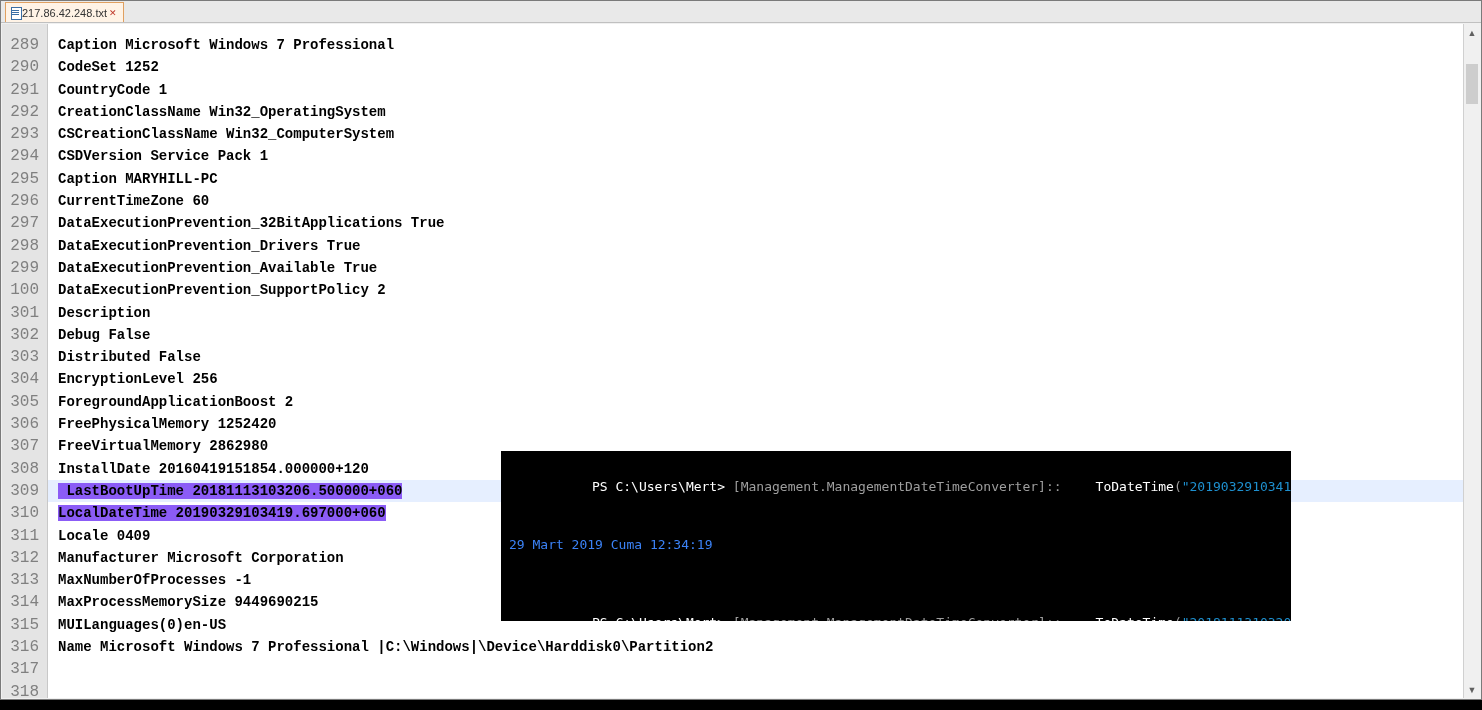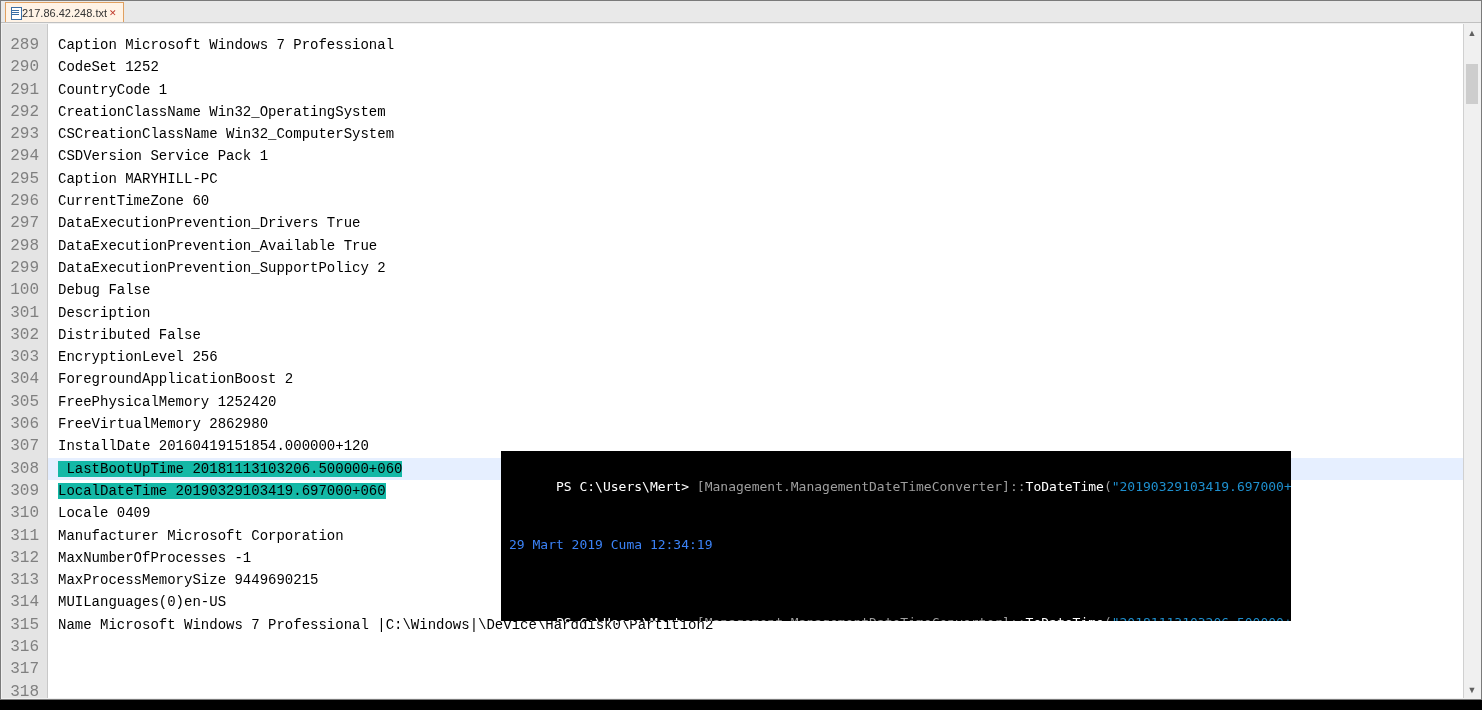--- a/index.html
+++ b/index.html
@@ -80,26 +80,27 @@
   padding-top: 10px;
 }
 .code-line {
   height: 22.3px;
   line-height: 22.3px;
   font-family: Consolas, "Courier New", monospace;
   font-size: 14px;
   color: #000;
   padding-left: 10px;
   white-space: pre;
+  font-weight: bold;
 }
 .line-selected {
   background: #e6efff;
 }
 .sel-span {
-  background: #14b8a6;
+  background: #8b5cf6;
 }
 
 
 .scrollbar-v {
   position: absolute; right: 1px; top: 23px; width: 17px; bottom: 1px;
   background: #f0f0f0;
   border-left: 1px solid #d0d0d0;
 }
 .scroll-arrow-t, .scroll-arrow-b {
   height: 17px; display:flex; align-items:center; justify-content:center;
@@ -117,23 +118,23 @@
   width: 790px; height: 170px;
   background: #000000;
   font-family: Consolas, "Lucida Console", monospace;
   font-size: 13px;
   color: #cccccc;
   padding: 6px 8px;
   line-height: 1.5;
   overflow: hidden;
 }
 .ps-line { white-space: pre; }
-.ps-prompt { color: #ffffff; }
+.ps-prompt { color: #ffffff; margin-left: 36px; }
 .ps-gray { color: #9e9e9e; }
-.ps-white { color: #ffffff; }
+.ps-white { color: #ffffff; margin-left: 34px; }
 .ps-str { color: #1e90cf; }
 .ps-out { color: #3b82f6; font-weight:500; }
 
 </style>
 </head>
 <body>
 
 <div class="outer">
 
   <div class="tabbar">
@@ -179,25 +180,26 @@
       </div>
     <div class="content" id="content">
         <div class="code-line">Caption Microsoft Windows 7 Professional</div>
         <div class="code-line">CodeSet 1252</div>
         <div class="code-line">CountryCode 1</div>
         <div class="code-line">CreationClassName Win32_OperatingSystem</div>
         <div class="code-line">CSCreationClassName Win32_ComputerSystem</div>
         <div class="code-line">CSDVersion Service Pack 1</div>
         <div class="code-line">Caption MARYHILL-PC</div>
         <div class="code-line">CurrentTimeZone 60</div>
+        <div class="code-line">DataExecutionPrevention_32BitApplications True</div>
         <div class="code-line">DataExecutionPrevention_Drivers True</div>
         <div class="code-line">DataExecutionPrevention_Available True</div>
         <div class="code-line">DataExecutionPrevention_SupportPolicy 2</div>
+        <div class="code-line">Description</div>
         <div class="code-line">Debug False</div>
-        <div class="code-line">Description</div>
         <div class="code-line">Distributed False</div>
         <div class="code-line">EncryptionLevel 256</div>
         <div class="code-line">ForegroundApplicationBoost 2</div>
         <div class="code-line">FreePhysicalMemory 1252420</div>
         <div class="code-line">FreeVirtualMemory 2862980</div>
         <div class="code-line">InstallDate 20160419151854.000000+120</div>
         <div class="code-line line-selected"><span class="sel-span"> LastBootUpTime 20181113103206.500000+060</span></div>
         <div class="code-line"><span class="sel-span">LocalDateTime 20190329103419.697000+060</span></div>
         <div class="code-line">Locale 0409</div>
         <div class="code-line">Manufacturer Microsoft Corporation</div>

